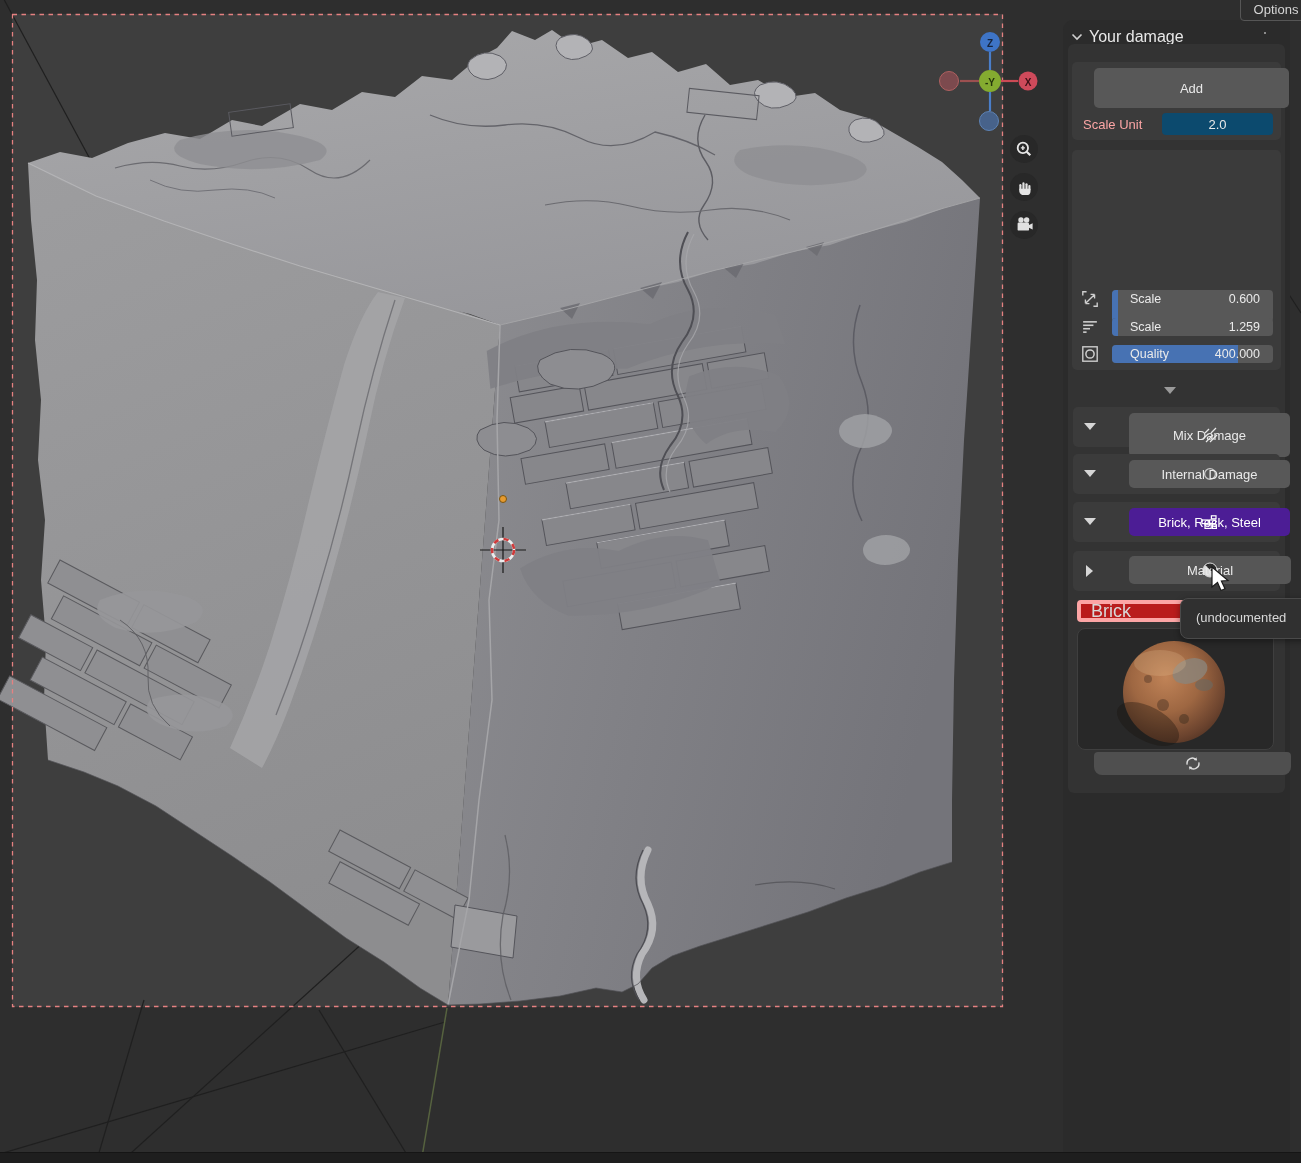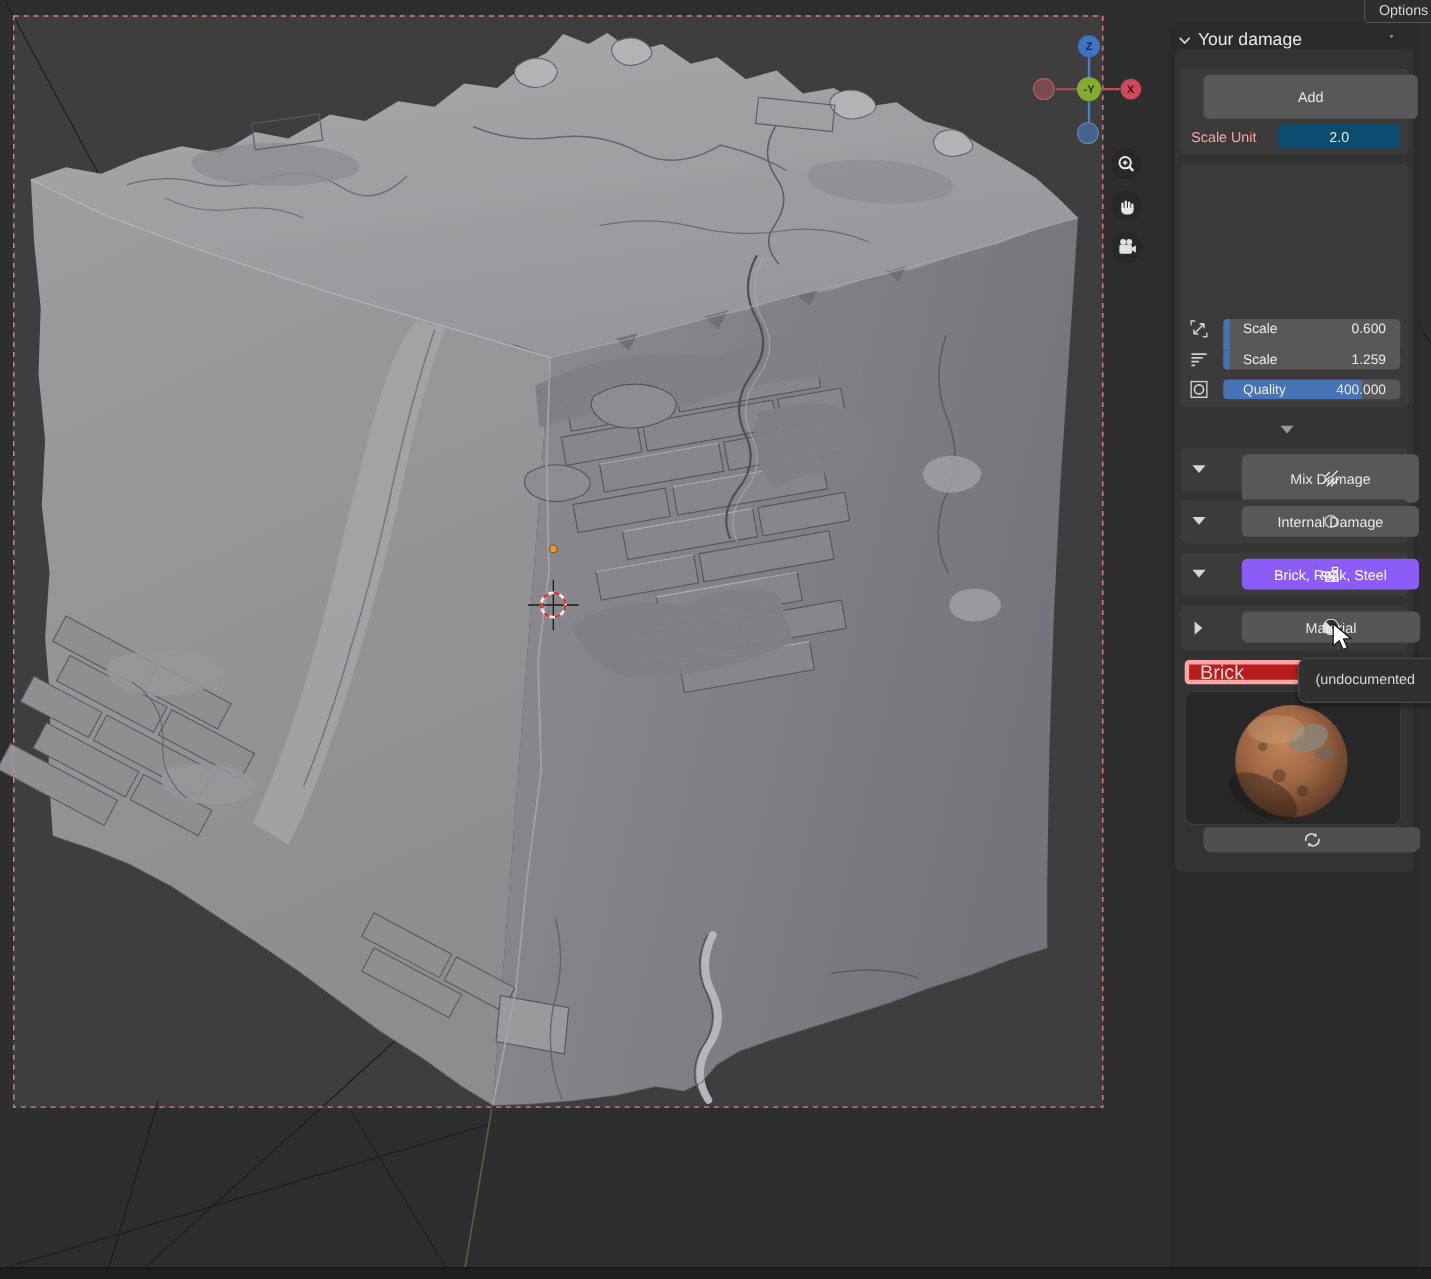--- a/index.html
+++ b/index.html
@@ -15,21 +15,21 @@
     background:#2b2b2b;border-radius:10px 0 0 0;z-index:10;
   }
   #panel-region *{position:absolute;box-sizing:border-box;}
   .outer-box{left:5px;top:24px;width:217px;height:749px;background:#333333;border-radius:6px;}
   .sub-box{background:#3b3b3b;border-radius:5px;}
   .panel-header-title{left:26px;top:8px;font-size:16px;color:#e8e8e8;white-space:nowrap;}
   .btn{
     background:#585858;border-radius:5px;color:#e9e9e9;font-size:13px;
     display:flex;align-items:center;justify-content:center;gap:8px;cursor:default;margin-left:16px;
   }
-  .btn.blue{background:#8b5cf6;color:#ffffff;}
+  .btn.blue{background:#4c1d95;color:#ffffff;}
   .value-field{
     background:#0c4a6e;border-radius:4px;color:#e9e9e9;font-size:13px;
     display:flex;align-items:center;justify-content:center;
   }
   .label-text{color:#fca5a5;font-size:13px;white-space:nowrap;}
   .slider{
     background:#585858;border-radius:4px;overflow:hidden;color:#eaeaea;font-size:12.5px;
   }
   .slider .fill{position:absolute;left:0;top:0;bottom:0;background:#4772b3;}
   .slider .slbl{position:absolute;left:18px;top:0;line-height:18px;z-index:2;}

